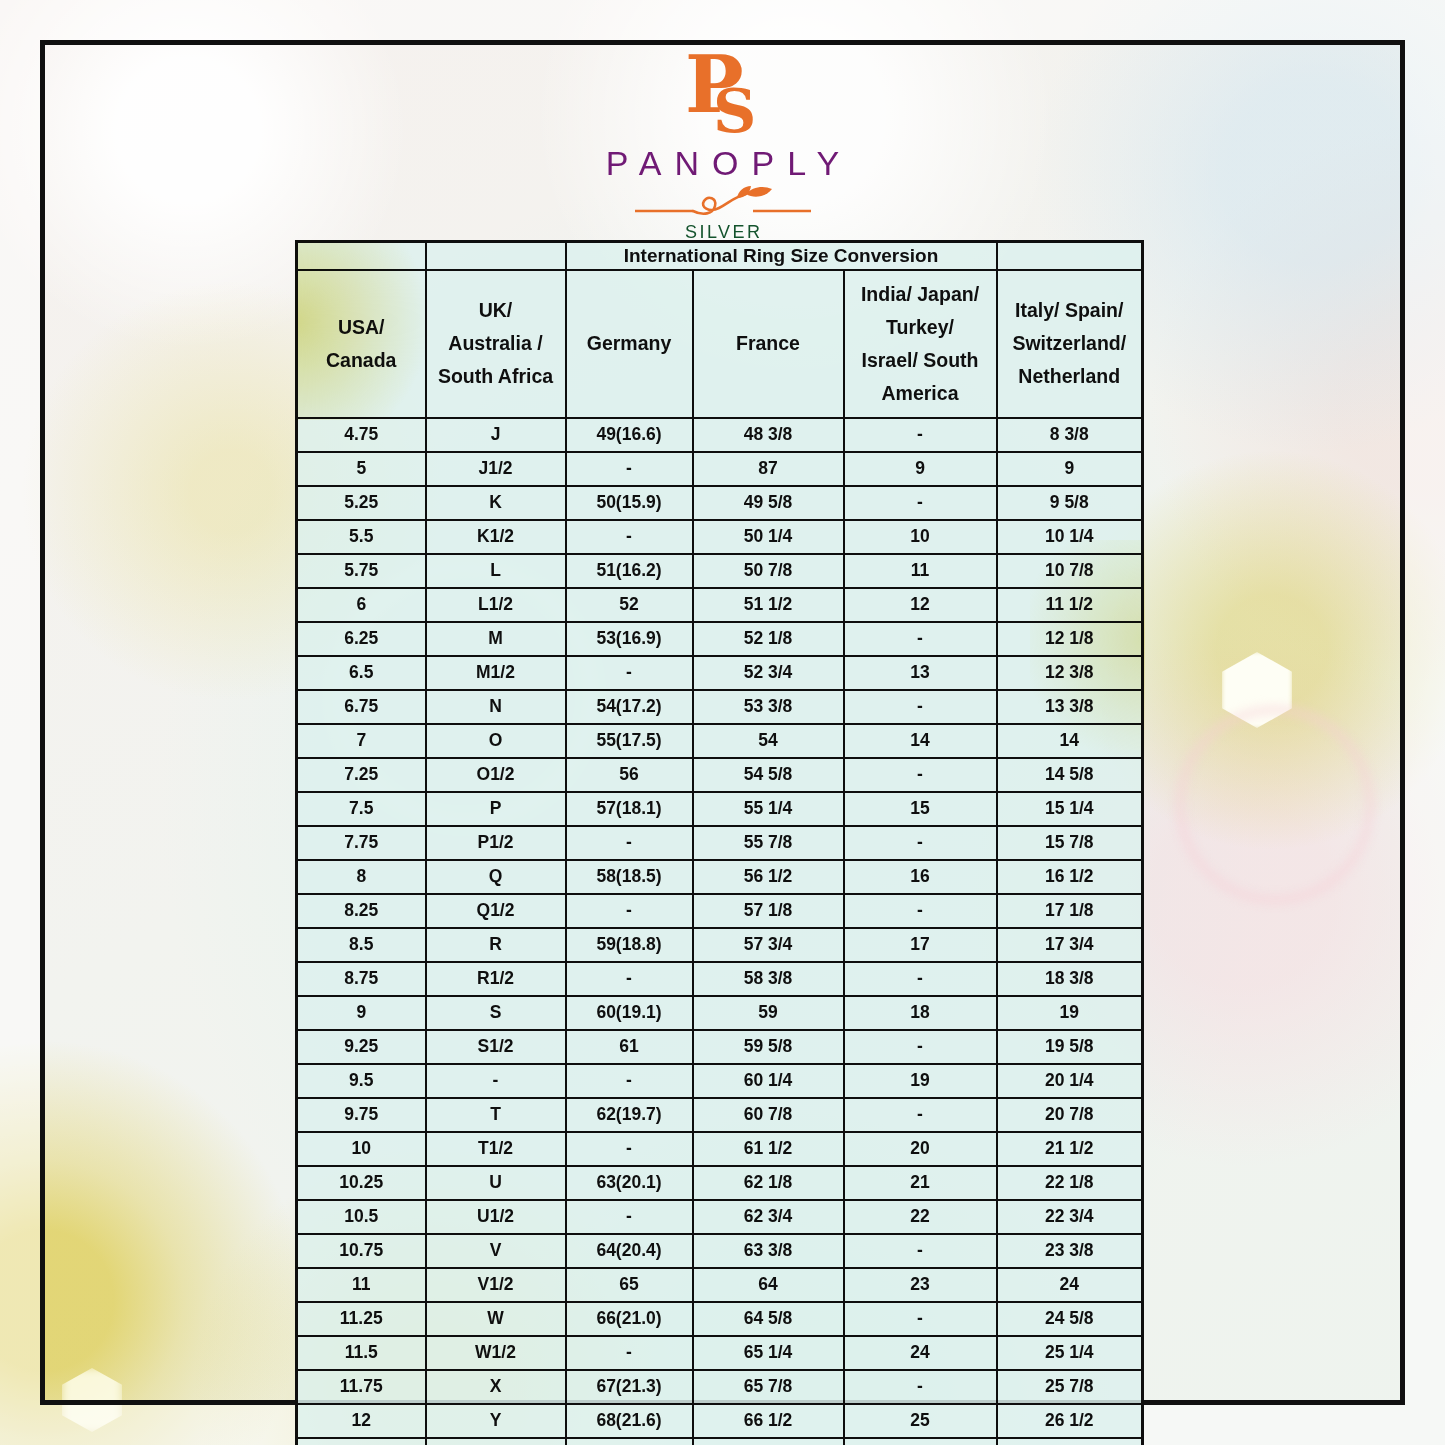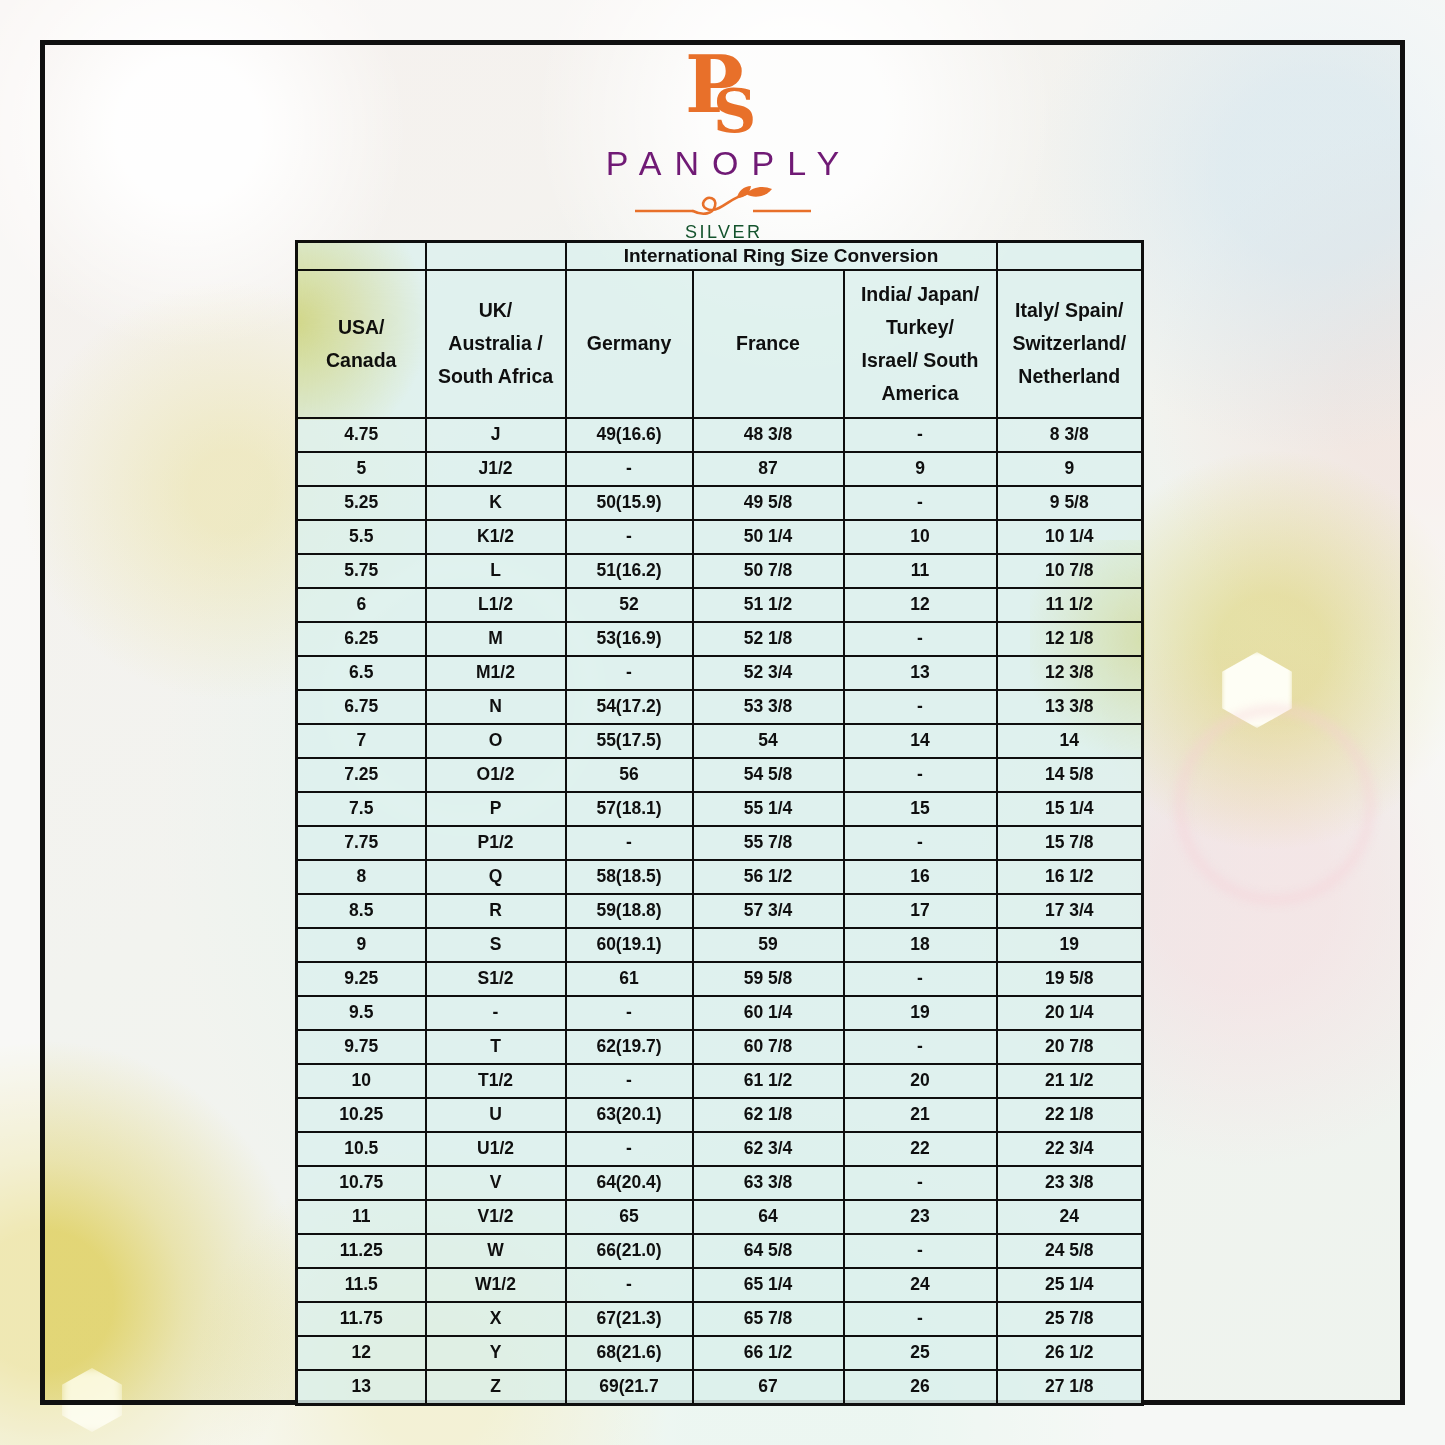--- a/index.html
+++ b/index.html
@@ -230,28 +230,44 @@
       </tr>
       <tr>
         <td>8</td>
         <td>Q</td>
         <td>58(18.5)</td>
         <td>56 1/2</td>
         <td>16</td>
         <td>16 1/2</td>
       </tr>
       <tr>
+        <td>8.25</td>
+        <td>Q1/2</td>
+        <td>-</td>
+        <td>57 1/8</td>
+        <td>-</td>
+        <td>17 1/8</td>
+      </tr>
+      <tr>
         <td>8.5</td>
         <td>R</td>
         <td>59(18.8)</td>
         <td>57 3/4</td>
         <td>17</td>
         <td>17 3/4</td>
       </tr>
       <tr>
+        <td>8.75</td>
+        <td>R1/2</td>
+        <td>-</td>
+        <td>58 3/8</td>
+        <td>-</td>
+        <td>18 3/8</td>
+      </tr>
+      <tr>
         <td>9</td>
         <td>S</td>
         <td>60(19.1)</td>
         <td>59</td>
         <td>18</td>
         <td>19</td>
       </tr>
       <tr>
         <td>9.25</td>
         <td>S1/2</td>

